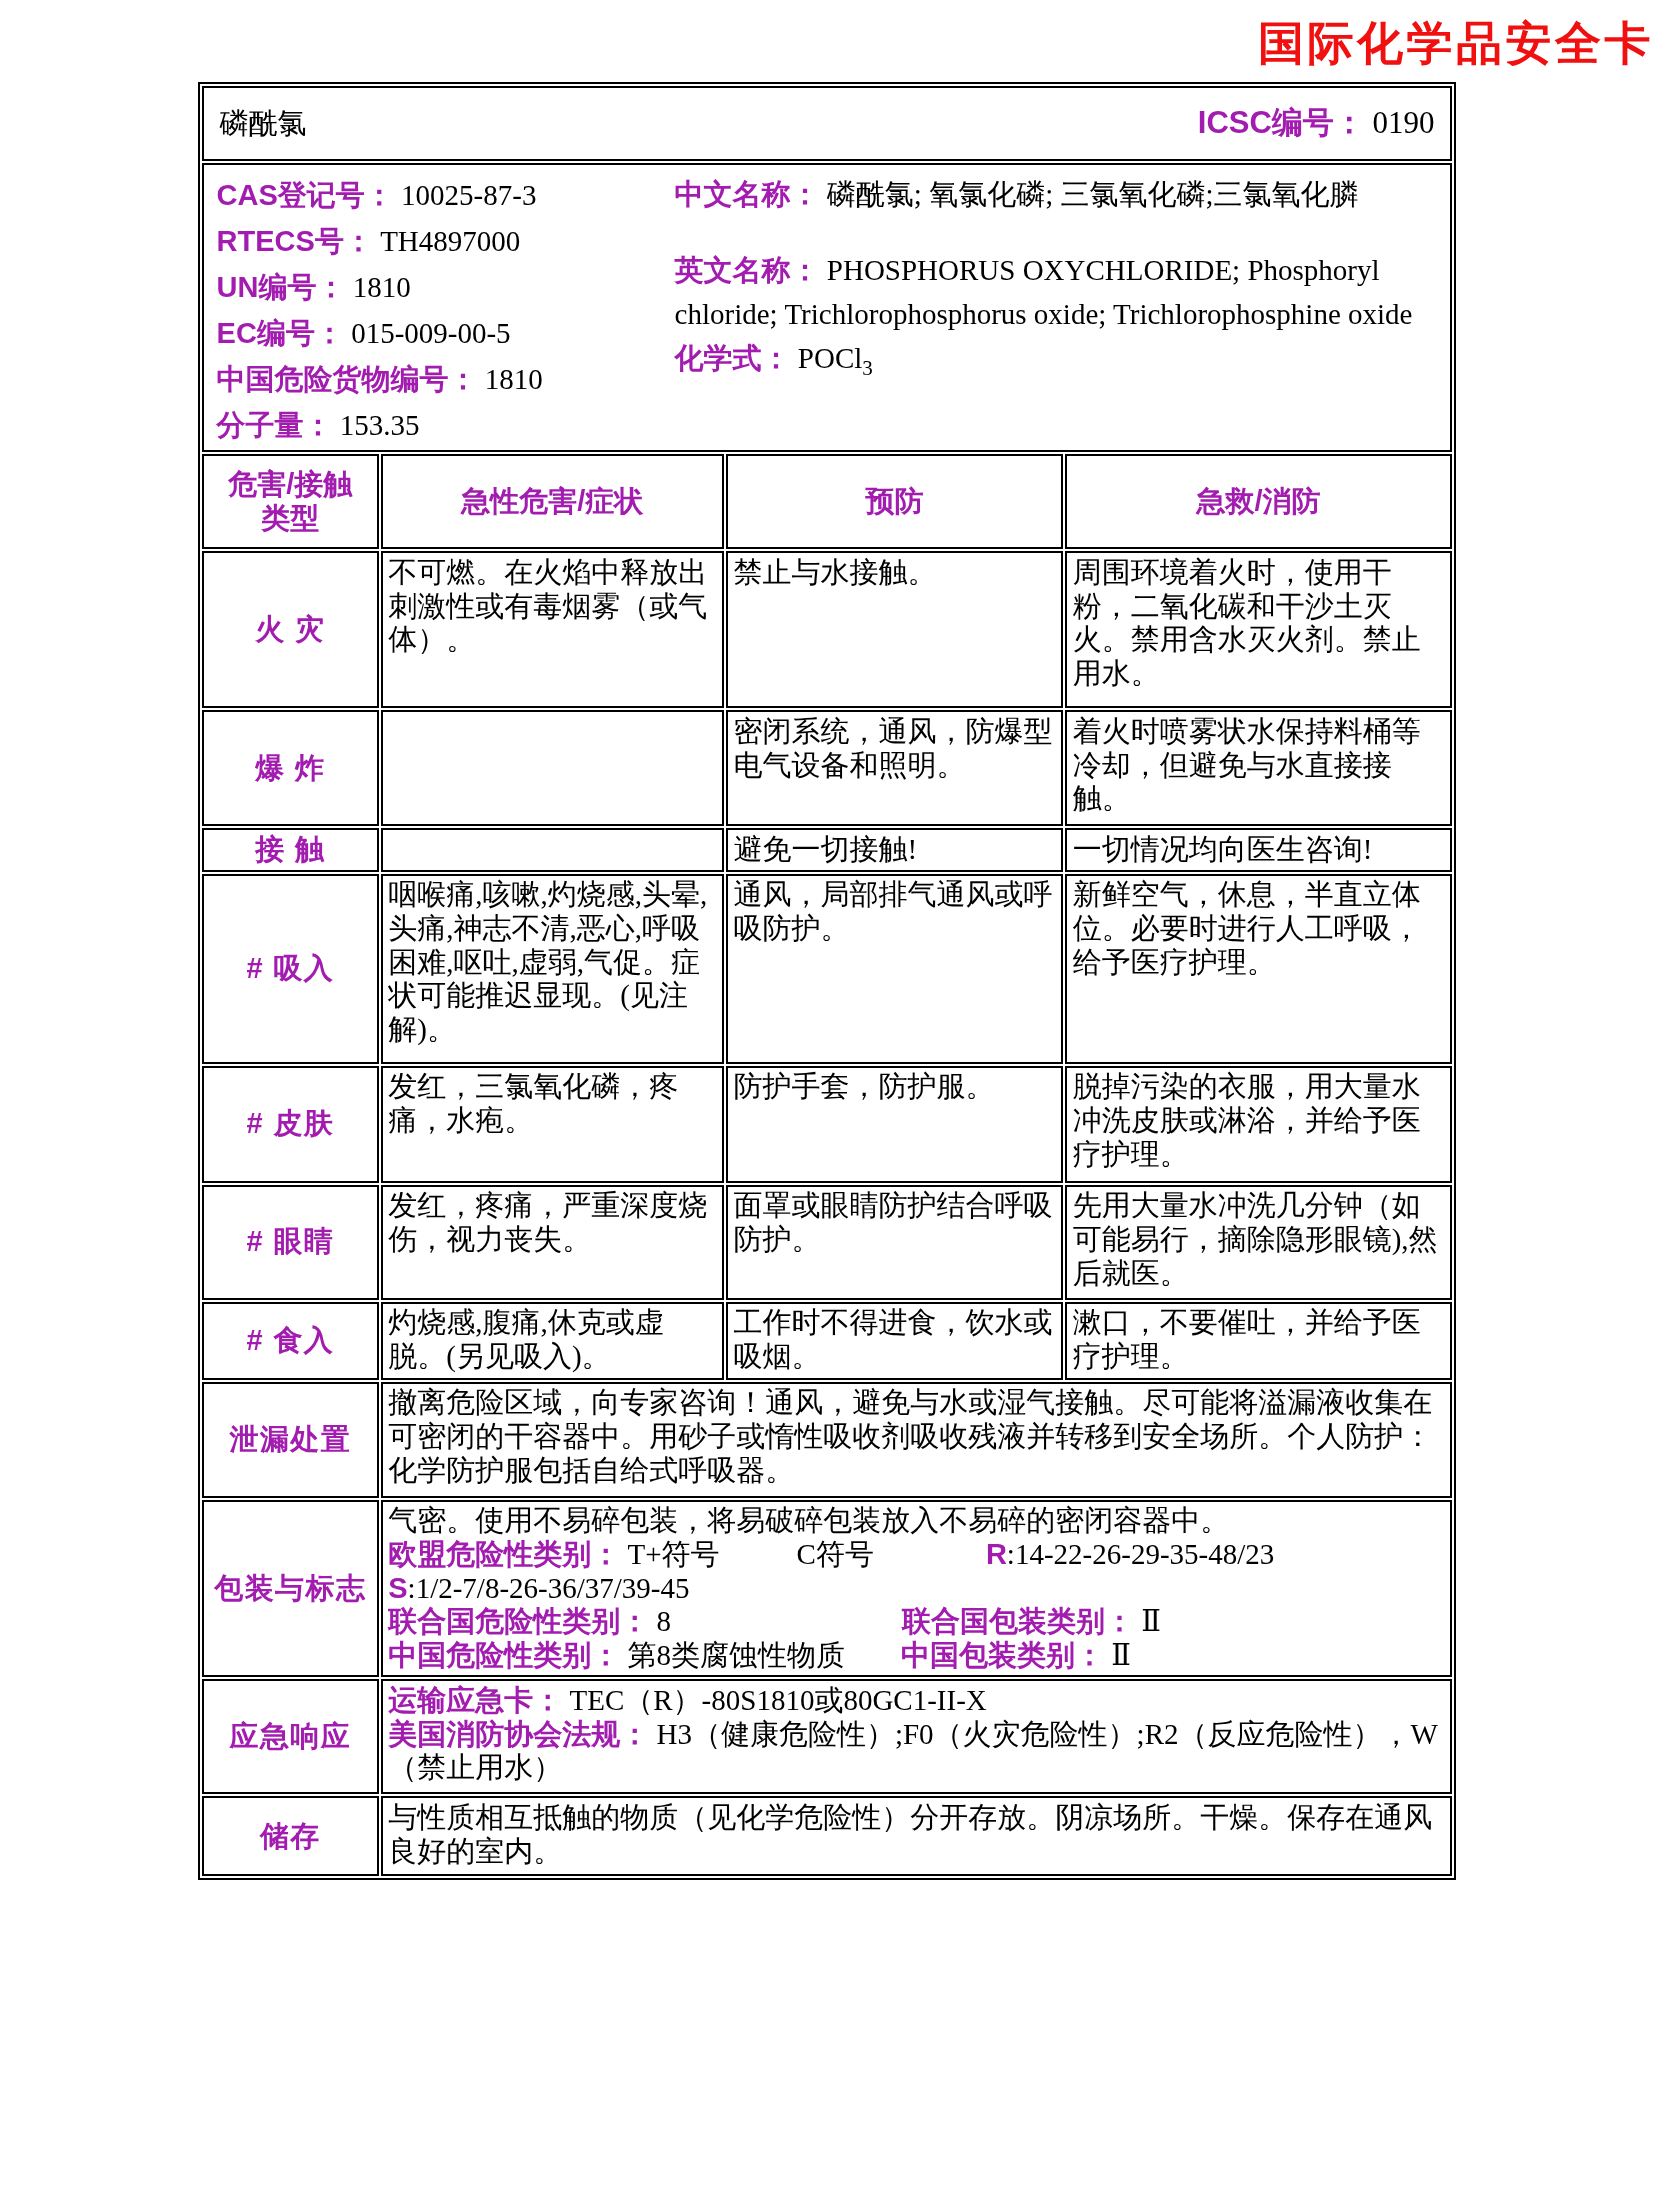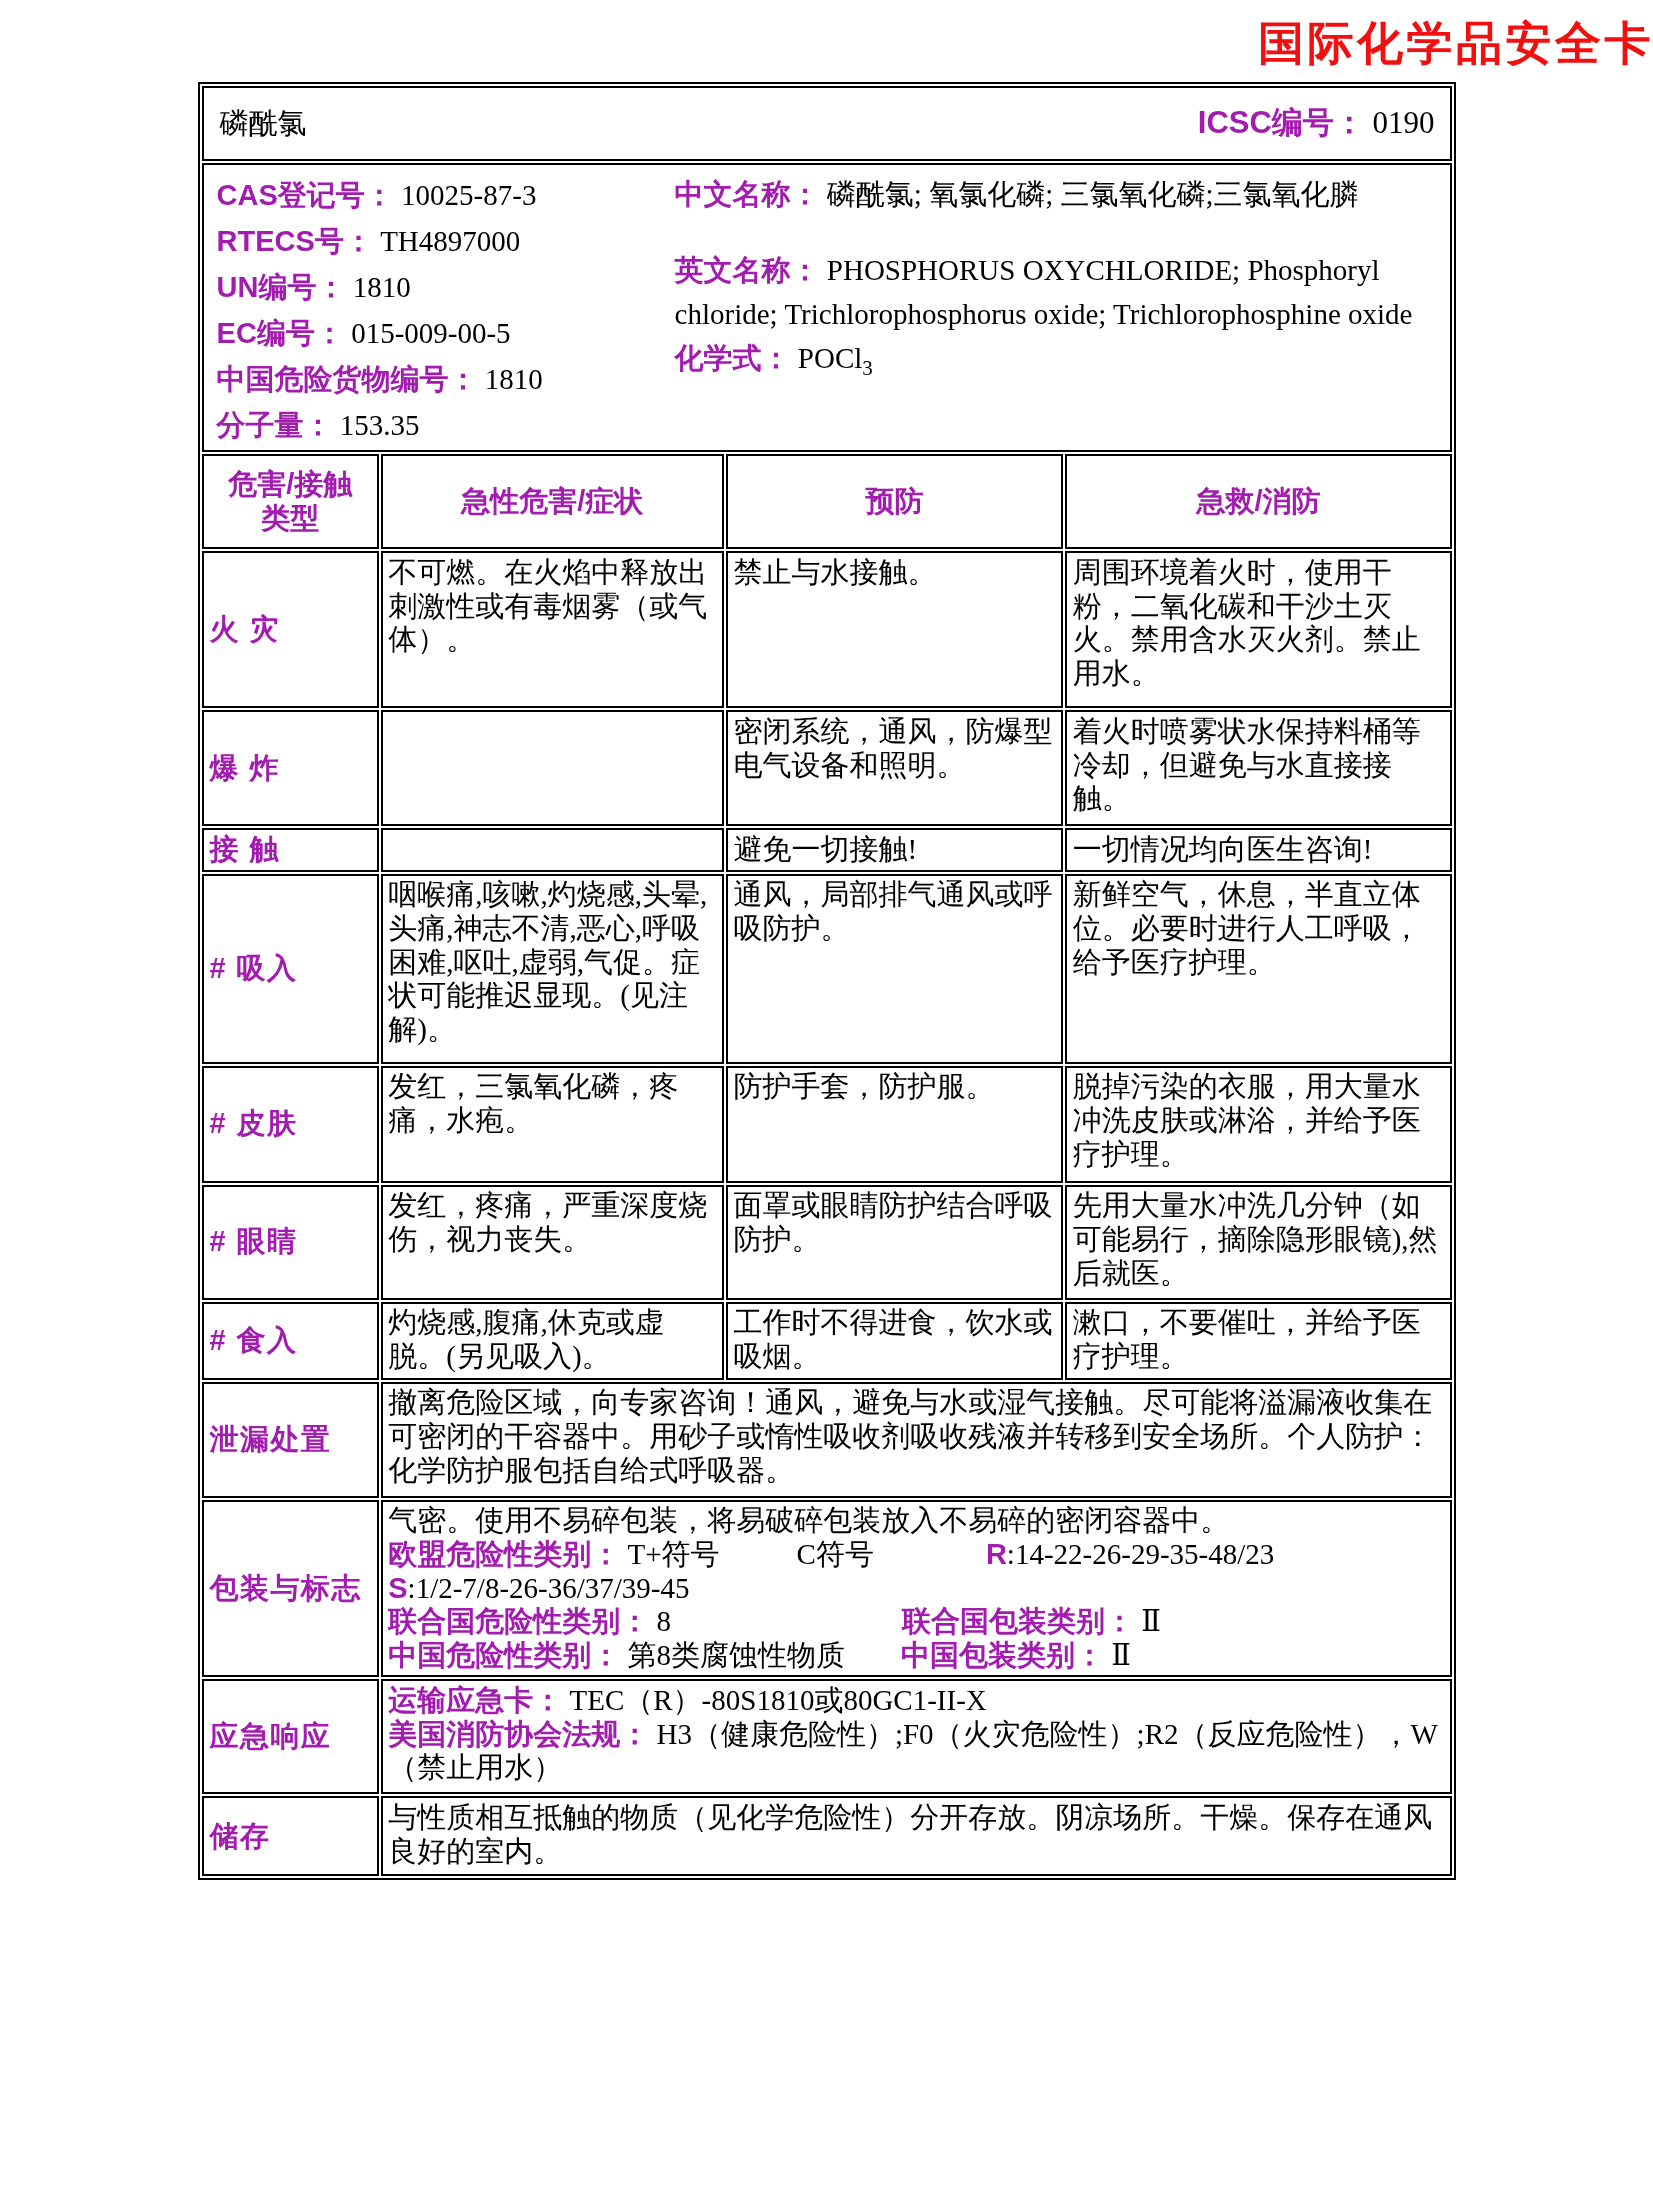--- a/index.html
+++ b/index.html
@@ -21,21 +21,21 @@
   table.card-table td {
     border: 2.1px solid #000;
     padding: 2.8px 5.6px;
     vertical-align: top;
     font-size: 29px; line-height: 1.16;
   }
   .bl, .label-cell, .hdr-cell {
     font-family: "Liberation Sans", "DejaVu Sans", sans-serif;
     font-weight: bold; color: #a21caf;
   }
-  .label-cell { vertical-align: middle !important; font-size: 31px; letter-spacing: 1.4px; margin-left: 20px; }
+  .label-cell { text-align: center; vertical-align: middle !important; font-size: 31px; letter-spacing: 1.4px; margin-left: 20px; }
   .hdr-cell   { text-align: center; vertical-align: middle !important; font-size: 31px; }
   
   tr.r-name  td { height: 75px; }
   tr.r-id    td { height: 278px; }
   tr.r-hdr   td { height: 95px; }
   tr.r-fire  td { height: 157px; }
   tr.r-expl  td { height: 116px; }
   tr.r-cont  td { height: 43px; }
   tr.r-inh   td { height: 190px; }
   tr.r-skin  td { height: 117px; }

